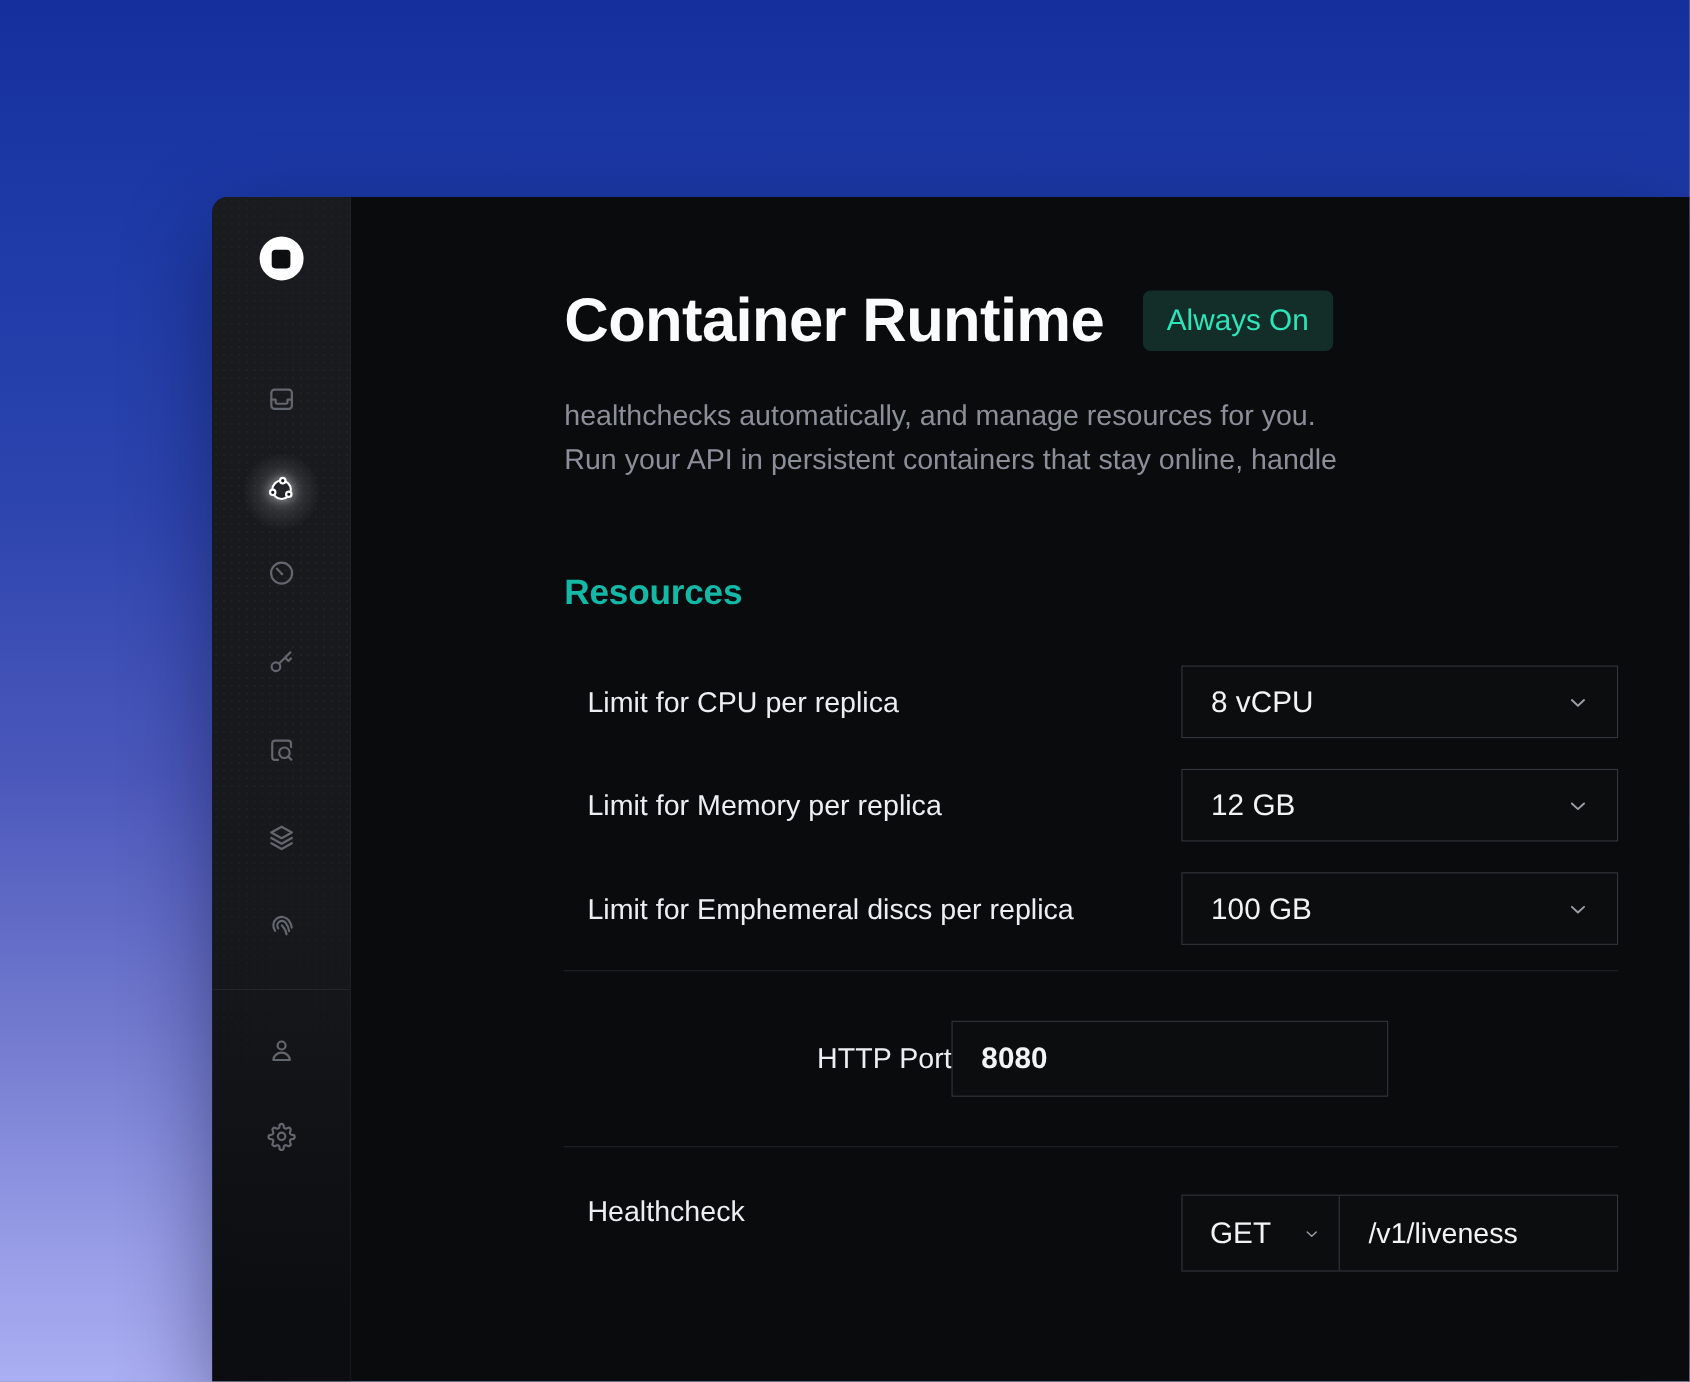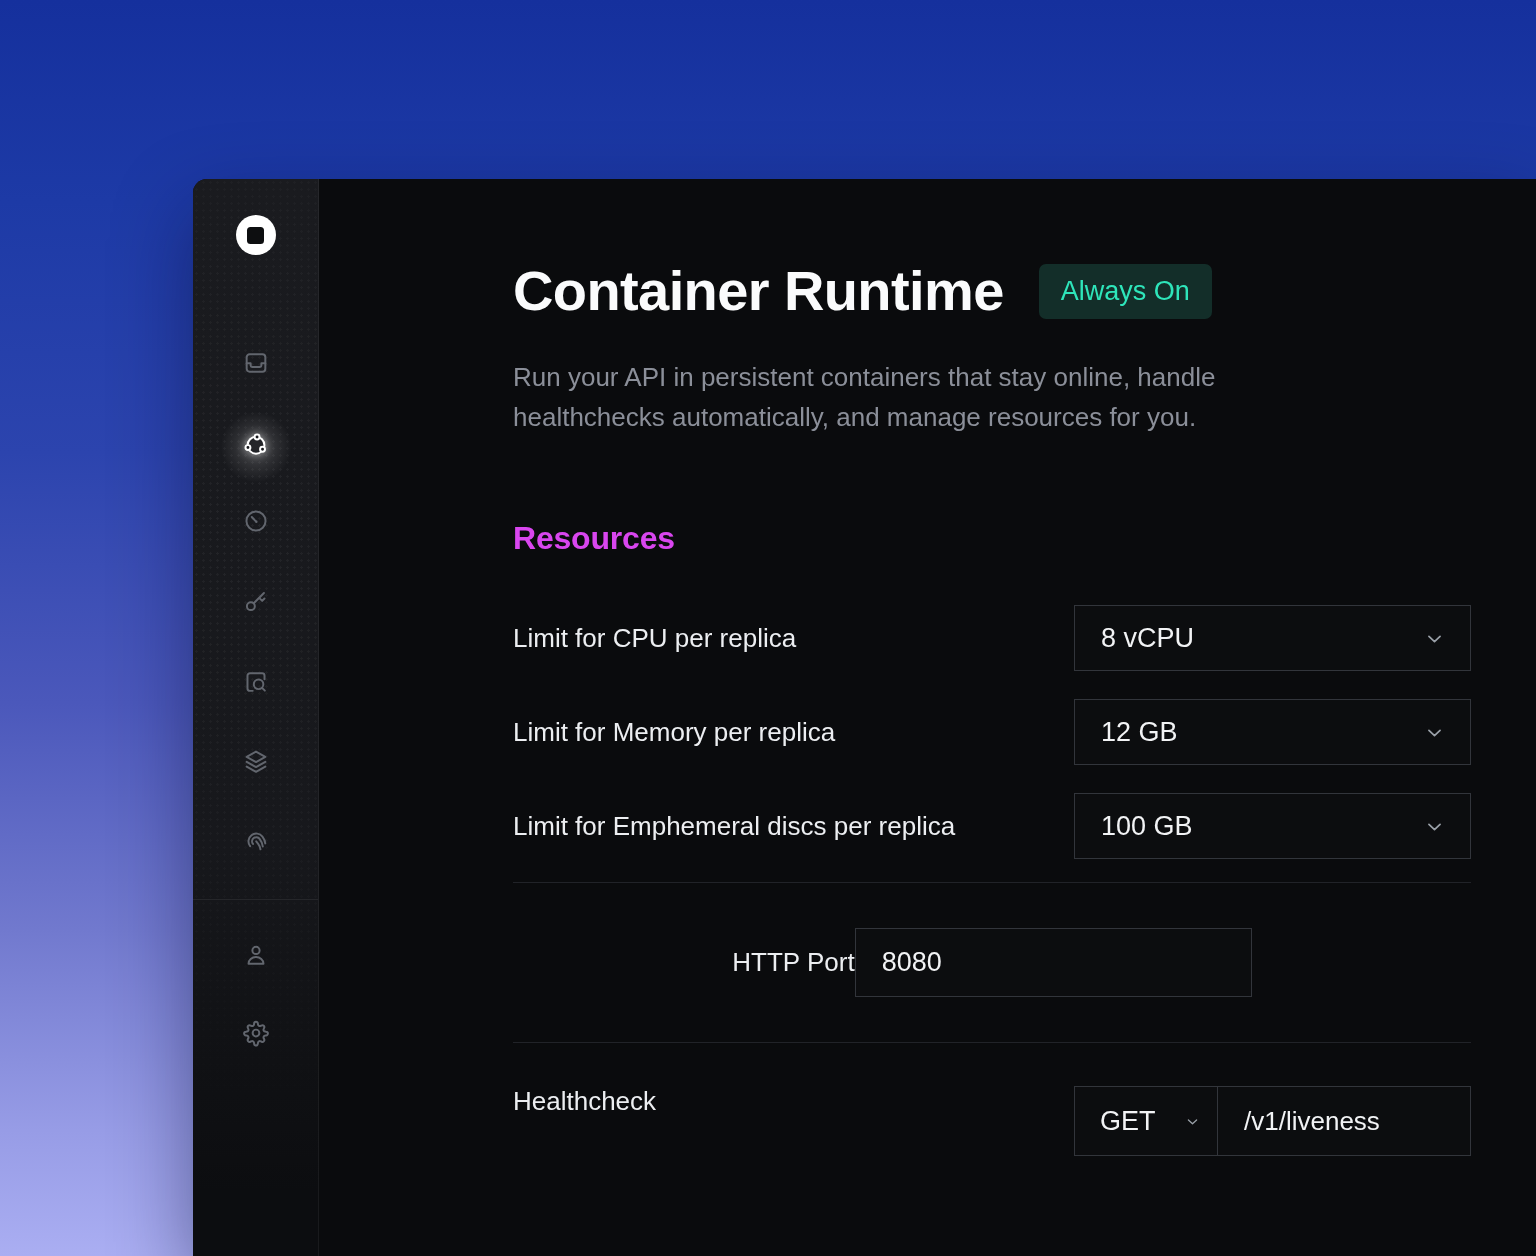--- a/index.html
+++ b/index.html
@@ -58,40 +58,40 @@
   .content { width:958px; }
 
   .header-row { display:flex; align-items:center; }
   .page-title { color:#fafbfc; font-size:56px; font-weight:700; letter-spacing:-0.6px; line-height:56px; }
   .badge {
     margin-left:35px; padding:11px 22px; border-radius:7px;
     background:#132e29; color:#2ee5ba; font-size:27px; line-height:33px; font-weight:400;
   }
   .desc { margin-top:38px; color:#8b8f99; font-size:26px; line-height:40px; font-weight:400; }
 
-  .section-heading { margin-top:82px; color:#d946ef; font-size:32px; font-weight:700; letter-spacing:-0.2px; line-height:38px; }
+  .section-heading { margin-top:82px; color:#14b8a6; font-size:32px; font-weight:700; letter-spacing:-0.2px; line-height:38px; }
 
   .form-rows { margin-top:48px; }
   .form-row { display:flex; align-items:center; justify-content:space-between; height:66px; margin-bottom:28px; }
-  .row-label { color:#eceef1; font-size:26px; font-weight:400; }
+  .row-label { color:#eceef1; font-size:26px; font-weight:400;margin-left:21px; }
 
   .select-box, .text-input, .combo {
     width:397px; height:66px; border:1px solid #32353b; border-radius:0;
     background:rgba(255,255,255,0.012); display:flex; align-items:center;
     color:#f2f3f5; font-size:27px;
   }
   .select-box { justify-content:space-between; padding:0 24px 0 26px; cursor:pointer; }
   .chev { color:#9aa0a8; display:flex; }
 
   .divider { border:none; height:1px; width:958px; background:#212328; }
   .divider.d1 { margin-top:23px; }
   .divider.d2 { margin-top:45px; }
 
   .port-row { margin-top:45px; display:flex; align-items:center; justify-content:center; height:69px; }
-  .text-input { height:69px; padding:0 26px; font-family:"Liberation Sans","DejaVu Sans",sans-serif; outline:none; }
+  .text-input { height:69px; padding:0 26px; font-family:"Liberation Sans","DejaVu Sans",sans-serif; outline:none;font-weight:bold; }
   input.text-input { color:#f2f3f5; }
 
   .health-row { margin-top:43px; display:flex; align-items:flex-start; justify-content:space-between; height:70px; }
   .combo { height:70px; padding:0; overflow:hidden; }
   .combo-method {
     flex:0 0 143px; height:100%; display:flex; align-items:center; justify-content:space-between;
     padding:0 16px 0 25px; border-right:1px solid #32353b; cursor:pointer;
   }
   .combo-path { flex:1; height:100%; border:none; background:transparent; color:#f2f3f5;
     font-size:26px; padding:0 0 0 26px; outline:none; font-family:"Liberation Sans","DejaVu Sans",sans-serif; }
@@ -201,22 +201,22 @@
 
   <main class="main">
     <div class="content">
 
       <div class="header-row">
         <h1 class="page-title">Container Runtime</h1>
         <span class="badge">Always On</span>
       </div>
 
       <div class="desc">
+        <div>healthchecks automatically, and manage resources for you.</div>
         <div>Run your API in persistent containers that stay online, handle</div>
-        <div>healthchecks automatically, and manage resources for you.</div>
       </div>
 
       <h2 class="section-heading">Resources</h2>
 
       <div class="form-rows">
 
         <div class="form-row">
           <div class="row-label">Limit for CPU per replica</div>
           <div class="select-box">
             <span>8 vCPU</span>

